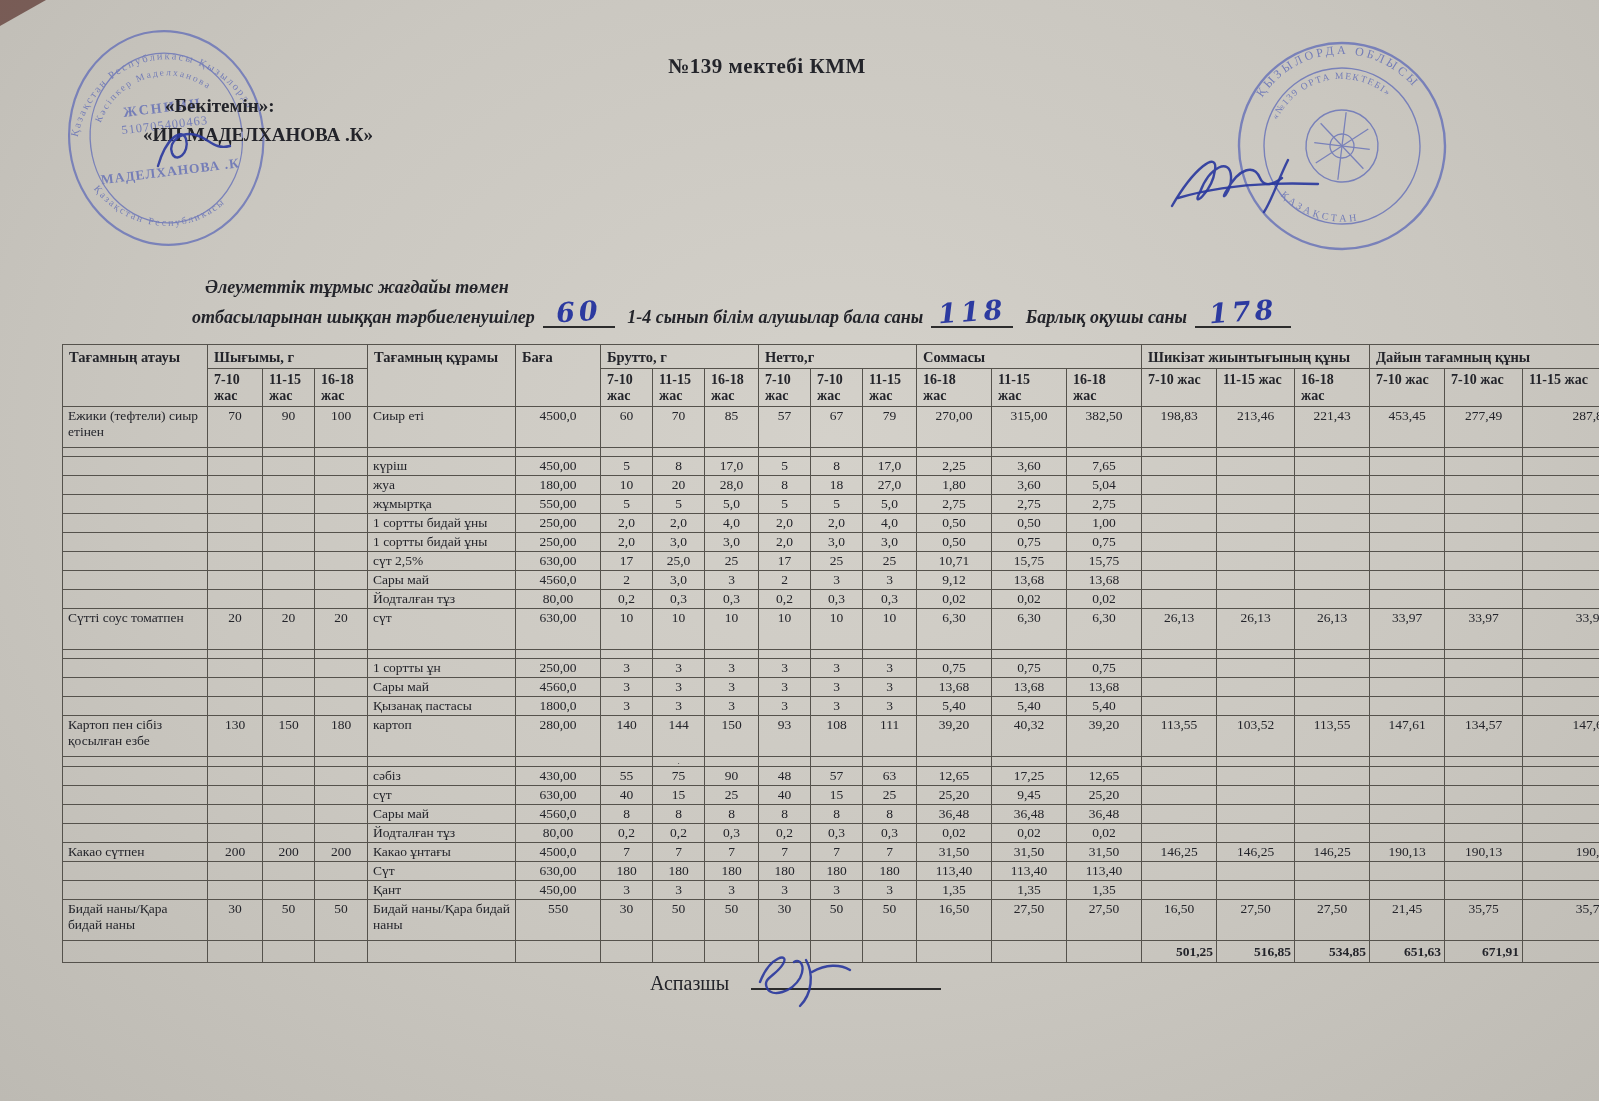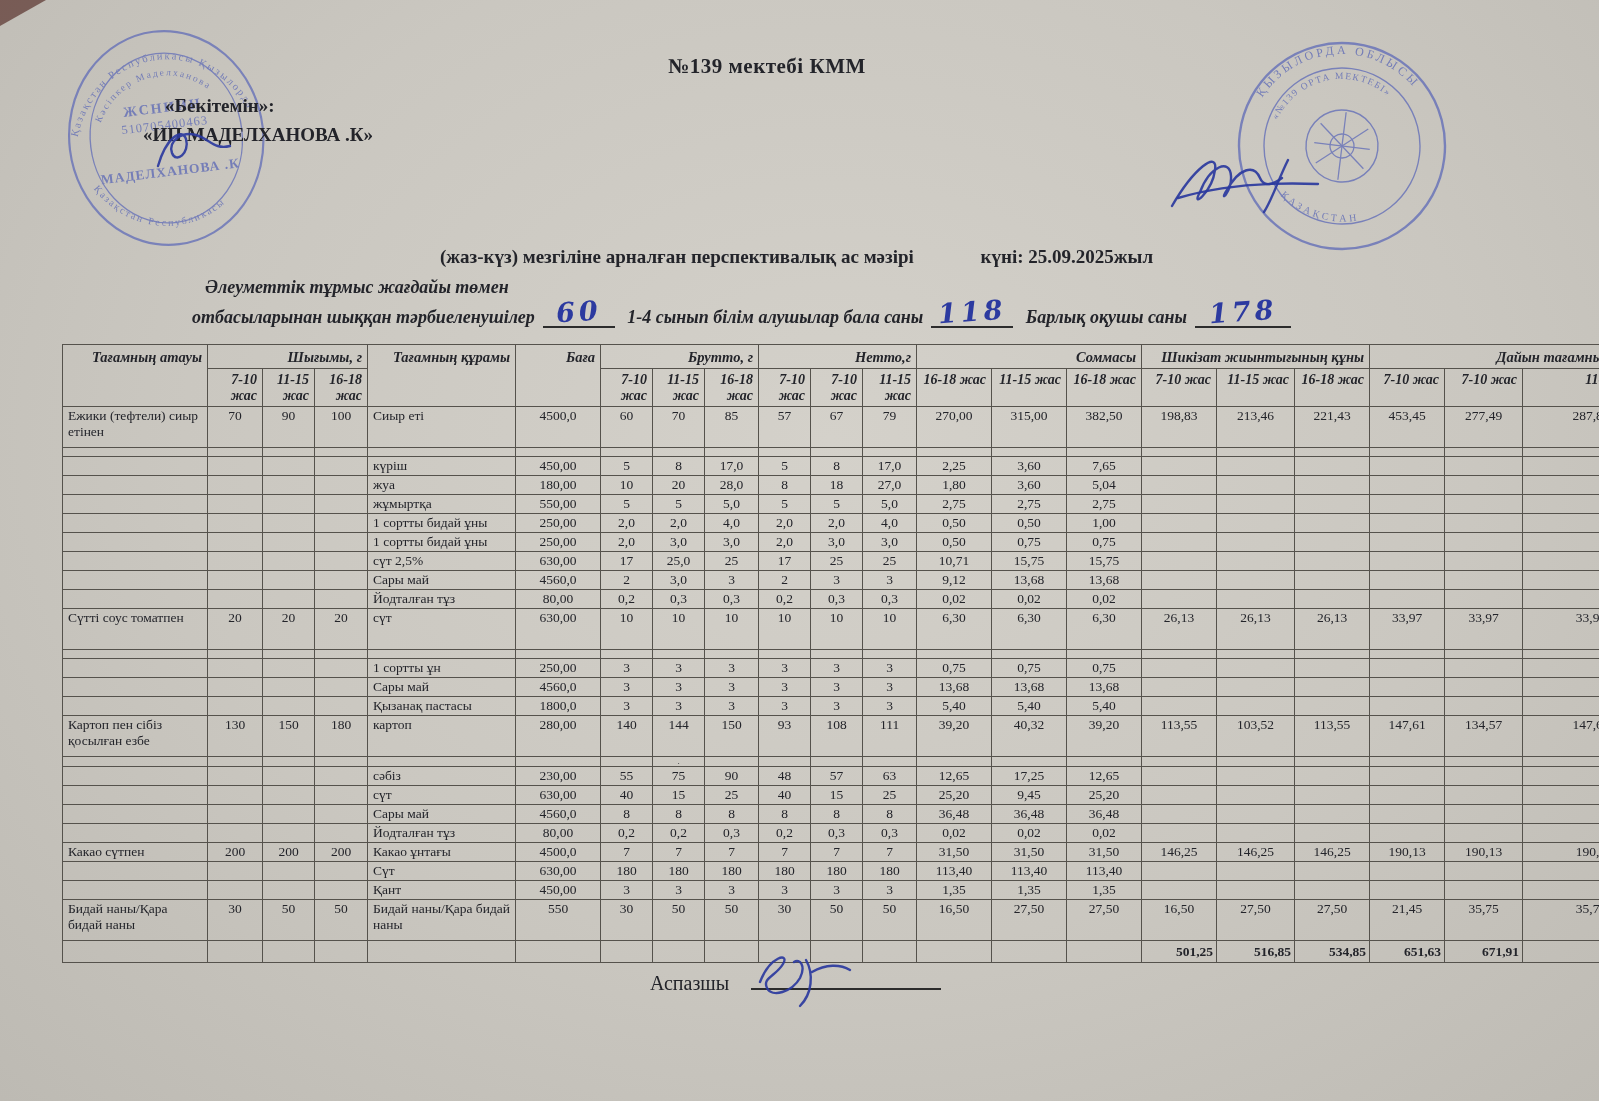--- a/index.html
+++ b/index.html
@@ -39,21 +39,21 @@
   
   .stamp{position:absolute;opacity:.78;}
   .stamp text{fill:#5f6bb6;}
   .stamp .ring{stroke:#6570b8;fill:none;}
   .sig-svg{position:absolute;}
   .sig-svg path{stroke:#2b3a9e;stroke-width:2.4;fill:none;stroke-linecap:round;opacity:.92;}
   
   .table-wrap{position:absolute;left:62px;top:344px;width:1537px;overflow:hidden;}
   table{border-collapse:collapse;table-layout:fixed;width:1590px;}
   th,td{border:1px solid #55524c;overflow:hidden;}
-  th{font-size:14.5px;font-weight:bold;text-align:right;vertical-align:top;padding:4px 5px 2px 6px;line-height:1.15;font-style:italic;}
+  th{font-size:14.5px;font-weight:bold;text-align:left;vertical-align:top;padding:4px 12px 2px 6px;line-height:1.15;}
   th.age{font-size:14px;padding-top:3px;}
   td{font-size:13.5px;text-align:center;vertical-align:top;padding:1px 3px;line-height:1.18;white-space:nowrap;}
   td.col-dish,td.col-ingr{text-align:left;white-space:normal;padding-left:5px;}
   tr.row-normal{height:19px;}
   tr.row-tall{height:41px;}
   tr.row-spacer{height:9px;}
   tr.row-spacer td{font-size:9px;line-height:.8;}
   tr.row-totals{height:22px;}
   tr.row-totals td{font-weight:bold;padding-top:3px;text-align:right;}
   
@@ -113,24 +113,20 @@
   <svg class="sig-svg" style="left:152px;top:122px;" width="120" height="60" viewBox="0 0 120 60">
     <path d="M6,44 C14,16 30,5 34,17 C38,31 24,42 20,31 C16,19 30,9 44,13 C58,17 62,28 78,24"></path>
   </svg>
 
   <svg class="sig-svg" style="left:1168px;top:146px;" width="200" height="80" viewBox="0 0 200 80">
     <path d="M4,60 C26,22 50,4 47,24 C44,46 22,64 32,46 C42,20 62,12 63,30 C64,46 50,58 59,44 C71,22 86,18 92,32 C96,42 106,38 114,32"></path>
     <path d="M10,52 C50,40 100,36 150,38"></path>
     <path d="M120,14 C110,34 104,54 96,66"></path>
   </svg>
 
-  <div class="title-line">
-    <span>(жаз-күз) мезгіліне арналған перспективалық  ас мәзірі</span>
-    <span class="title-date">күні:   25.09.2025жыл</span>
-  </div>
   <div class="subtitle1">Әлеуметтік  тұрмыс  жағдайы  төмен</div>
   <div class="subtitle2">
     <span>отбасыларынан  шыққан тәрбиеленушілер</span><span class="blank b1"><span class="hand">60</span></span>
     <span>1-4 сынып білім алушылар бала саны</span><span class="blank b2"><span class="hand">118</span></span>
     <span>Барлық оқушы саны</span><span class="blank b3"><span class="hand">178</span></span>
   </div>
 
   <div class="table-wrap">
     <table>
       <colgroup>
@@ -580,21 +576,21 @@
             <td></td>
             <td></td>
             <td></td>
           </tr>
           <tr class="row-normal">
             <td class="col-dish"></td>
             <td></td>
             <td></td>
             <td></td>
             <td class="col-ingr">сәбіз</td>
-            <td>230,00</td>
+            <td>430,00</td>
             <td>55</td>
             <td>75</td>
             <td>90</td>
             <td>48</td>
             <td>57</td>
             <td>63</td>
             <td>12,65</td>
             <td>17,25</td>
             <td>12,65</td>
             <td></td>

